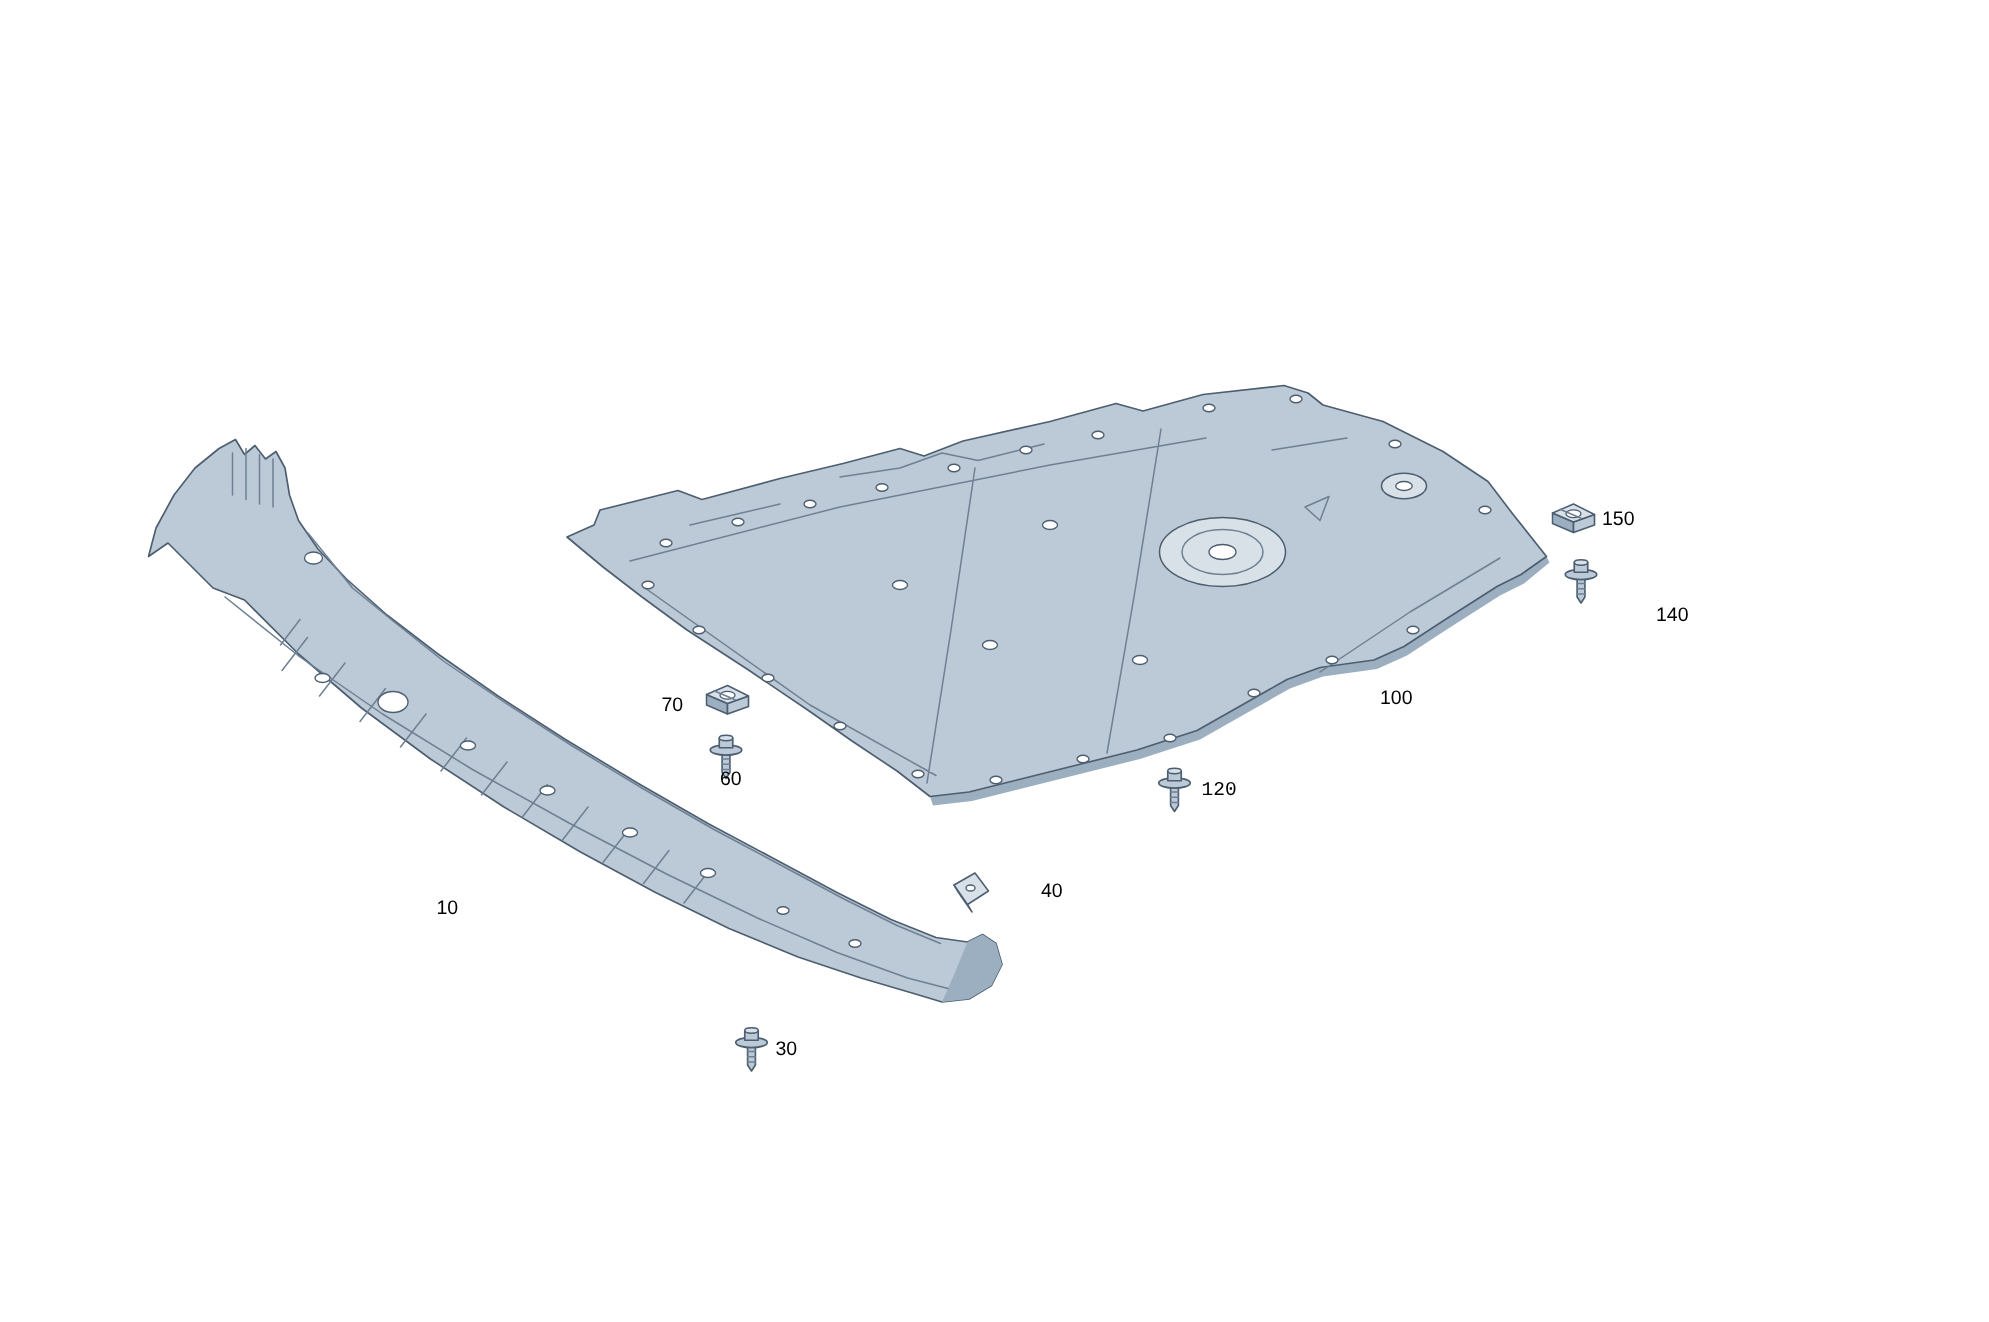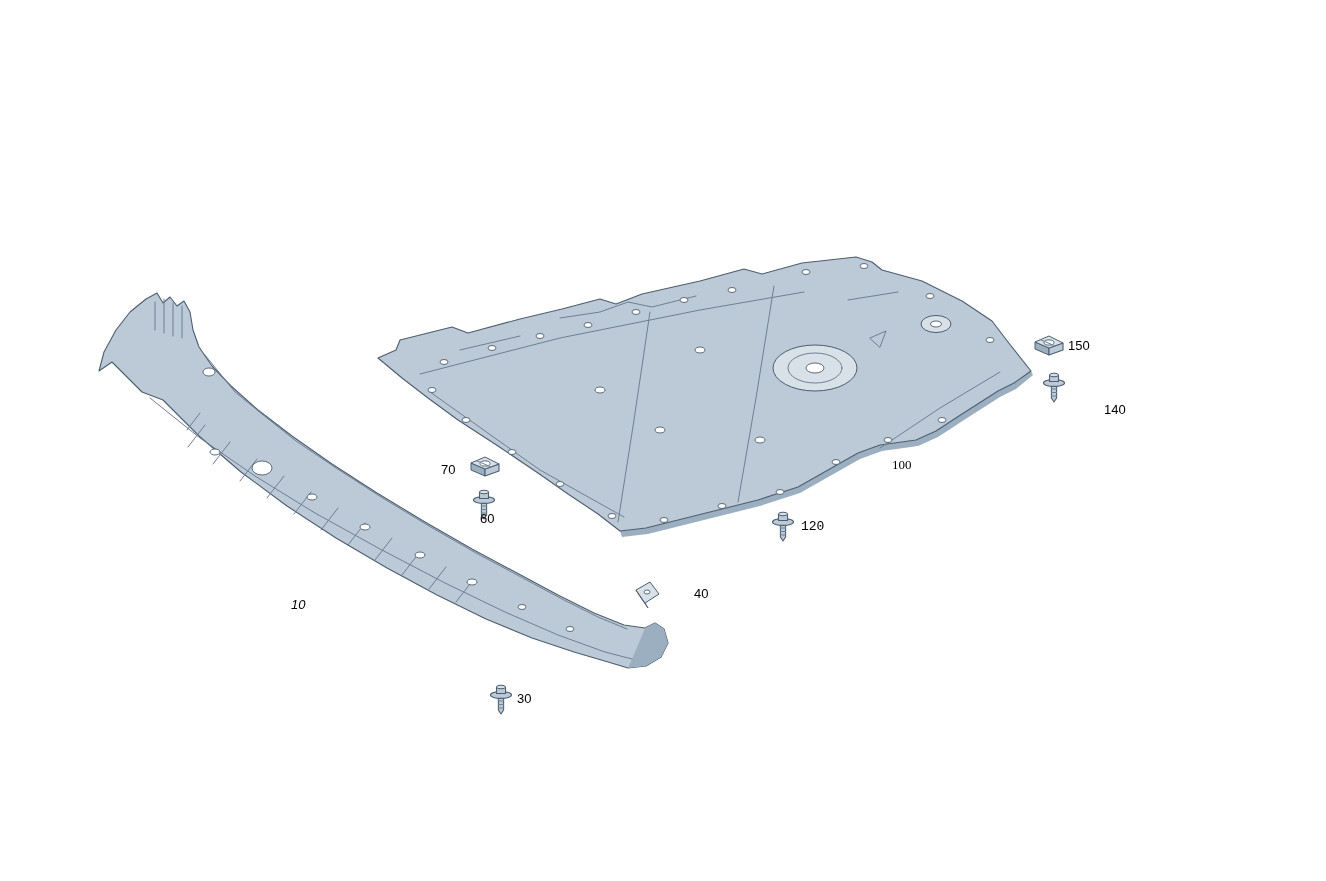--- a/index.html
+++ b/index.html
@@ -165,24 +165,24 @@
 
     <use href="#g-screw" transform="translate(501,700)"></use>
     <use href="#g-screw" transform="translate(484,505)"></use>
     <use href="#g-screw" transform="translate(783,527)"></use>
     <use href="#g-screw" transform="translate(1054,388)"></use>
     <use href="#g-clip" transform="translate(485,468)"></use>
     <use href="#g-clip" transform="translate(1049,347)"></use>
   </svg>
 
   <div>
-    <div class="part-label" style="left:291px;  top:595px;font-style:italic;">10</div>
+    <div class="part-label" style="left:291px;  top:595px;">10</div>
     <div class="part-label" style="left:517px;  top:689px;">30</div>
     <div class="part-label" style="left:694px;  top:584px;">40</div>
     <div class="part-label" style="left:480px;  top:509px;">60</div>
     <div class="part-label" style="left:441px;  top:460px;text-align:center;">70</div>
-    <div class="part-label" style="left:892px;  top:455px;font-family:Liberation Serif, serif;">100</div>
+    <div class="part-label" style="left:920px;  top:455px;">100</div>
     <div class="part-label" style="left:801px;  top:517px;font-family:Liberation Mono, monospace;">120</div>
     <div class="part-label" style="left:1080px; top:400px;margin-left:24px;">140</div>
     <div class="part-label" style="left:1068px; top:336px;">150</div>
   </div>
 
 </div>
 
 </body></html>

